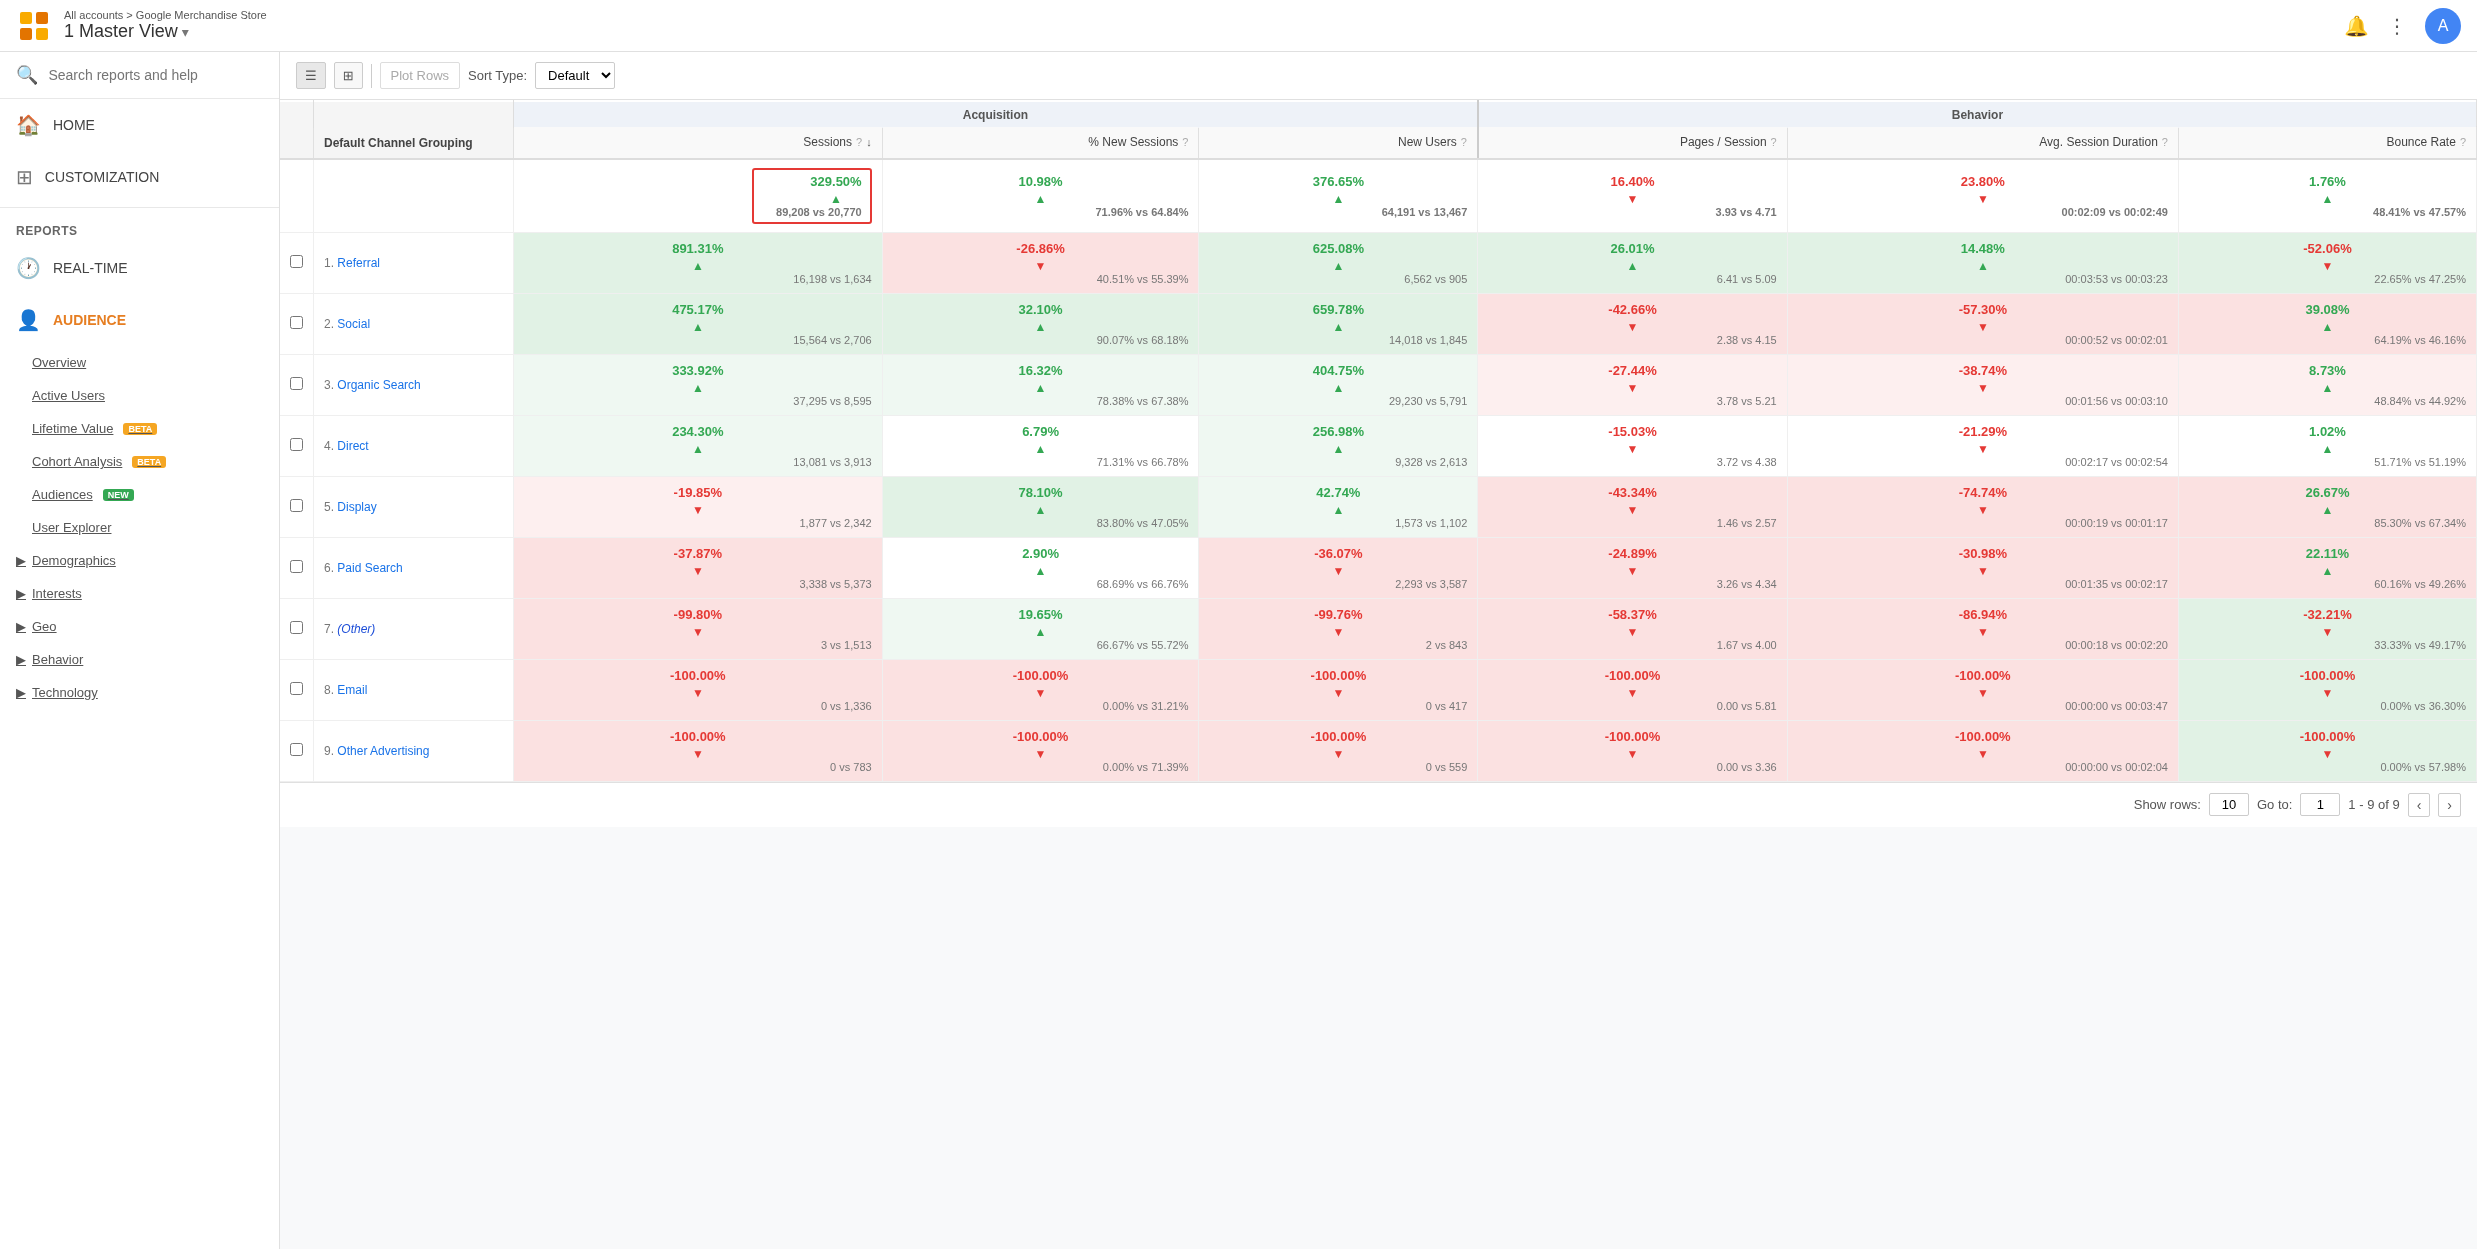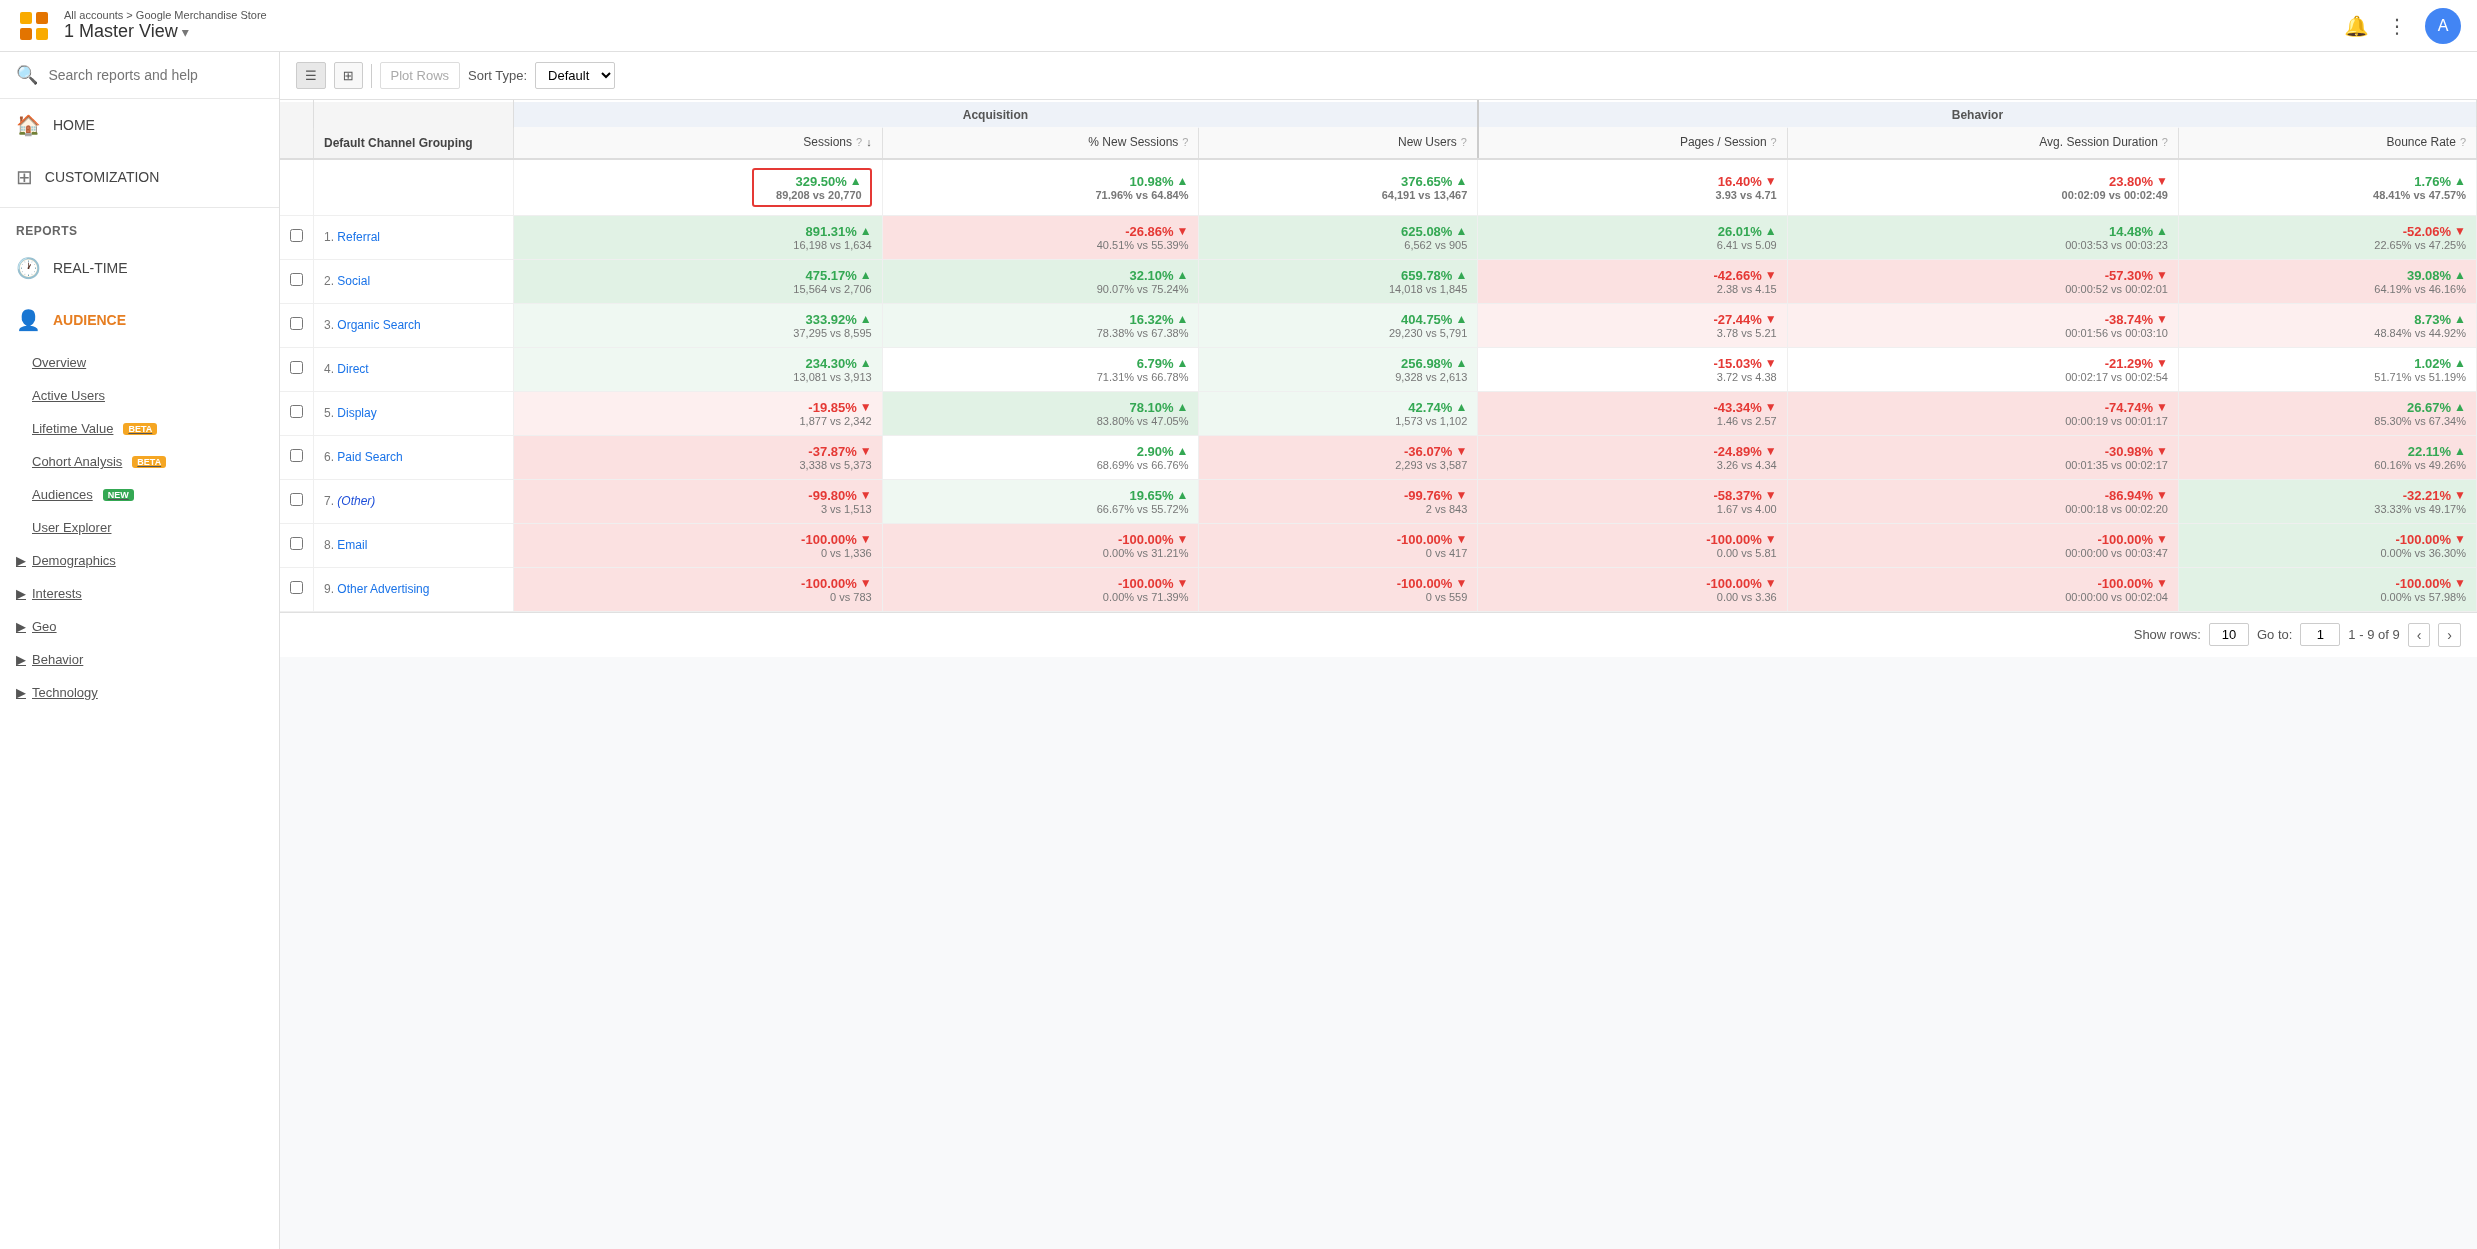--- a/index.html
+++ b/index.html
@@ -58,21 +58,21 @@
     table { width: 100%; border-collapse: collapse; font-size: 12px; }
     thead th { background: #f5f5f5; border-bottom: 2px solid #ddd; border-right: 1px solid #e0e0e0; padding: 8px 10px; text-align: left; font-weight: 600; color: #444; font-size: 12px; white-space: nowrap; }
     thead th.group-header { background: #eef2f8; text-align: center; font-size: 12px; color: #555; padding: 6px 10px; border-bottom: 1px solid #ddd; }
     thead th.metric-header { text-align: right; font-weight: 500; color: #444; background: #f9f9f9; }
     thead th.metric-header .header-inner { display: flex; align-items: center; justify-content: flex-end; gap: 4px; }
     thead th .sort-arrow { color: #555; font-size: 11px; }
     thead th .help-icon { color: #aaa; font-size: 11px; cursor: pointer; }
     tbody tr { border-bottom: 1px solid #efefef; }
     tbody td { padding: 8px 10px; border-right: 1px solid #efefef; vertical-align: middle; }
     tbody td.metric-cell { text-align: right; }
-    .cell-main { font-size: 13px; font-weight: 600; display: flex; align-items: center; justify-content: flex-end; gap: 3px; }
+    .cell-main { font-size: 13px; font-weight: 600; display: flex; align-items: center; justify-content: flex-end; gap: 3px; flex-direction: column; }
     .cell-sub { font-size: 11px; color: #777; text-align: right; }
     .arrow-up { color: #34a853; font-size: 12px; }
     .arrow-down { color: #e53935; font-size: 12px; }
     .up { color: #34a853; }
     .down { color: #e53935; }
     .cell-bg-green { background-color: rgba(52, 168, 83, 0.15); }
     .cell-bg-red { background-color: rgba(229, 57, 53, 0.15); }
     .cell-bg-light-green { background-color: rgba(52, 168, 83, 0.08); }
     .cell-bg-light-red { background-color: rgba(229, 57, 53, 0.08); }
     .total-row td { font-weight: 600; border-top: 2px solid #ddd; }
@@ -376,21 +376,21 @@
         <span>475.17%</span>
                   <span class="arrow-up">▲</span>
       </div>
       <div class="cell-sub">15,564 vs 2,706</div>
     </td>
     <td class="metric-cell cell-bg-green">
       <div class="cell-main up">
         <span>32.10%</span>
                   <span class="arrow-up">▲</span>
       </div>
-      <div class="cell-sub">90.07% vs 75.24%</div>
+      <div class="cell-sub">90.07% vs 68.18%</div>
     </td>
     <td class="metric-cell cell-bg-green">
       <div class="cell-main up">
         <span>659.78%</span>
                   <span class="arrow-up">▲</span>
       </div>
       <div class="cell-sub">14,018 vs 1,845</div>
     </td>
     <td class="metric-cell cell-bg-red">
       <div class="cell-main down">

